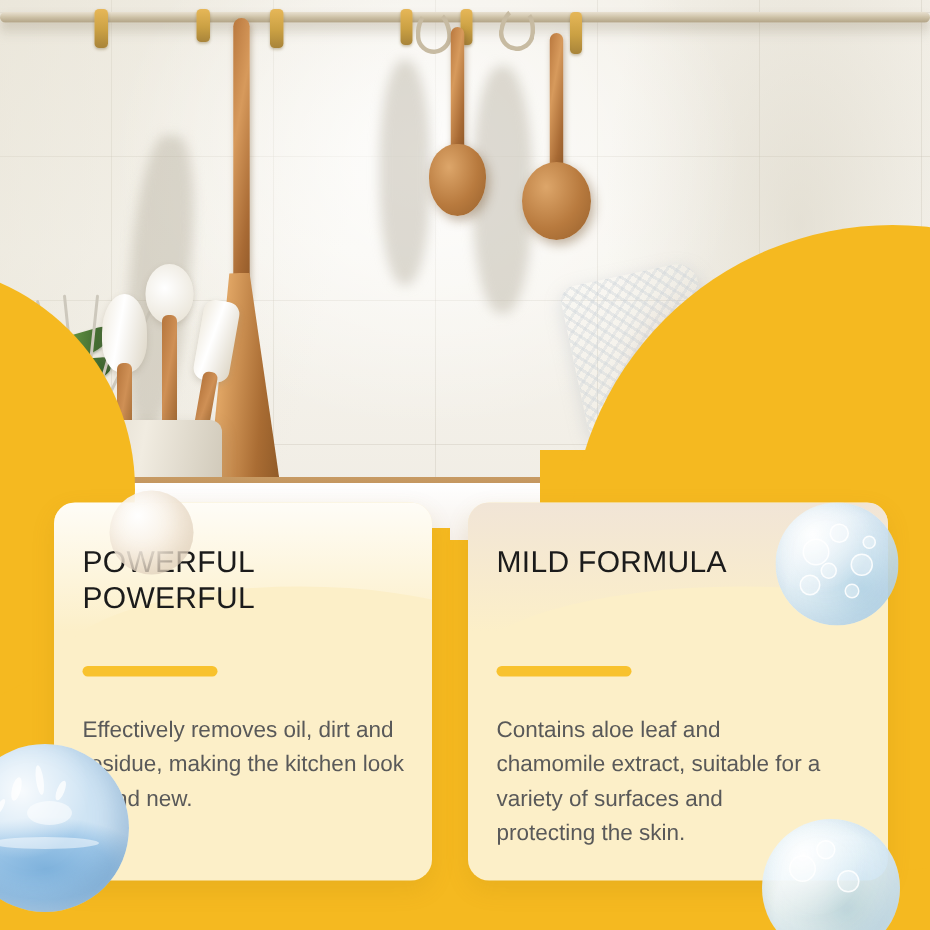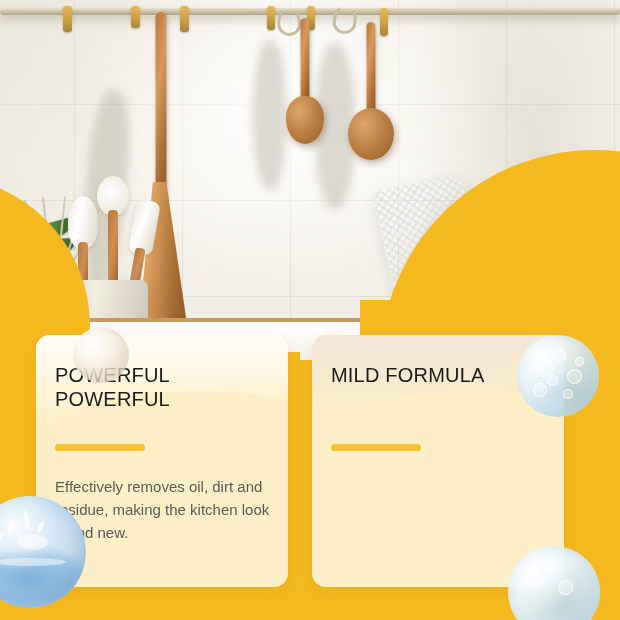--- a/index.html
+++ b/index.html
@@ -171,21 +171,21 @@
   .sweep-left-fill{position:absolute;left:0;top:352px;width:300px;height:268px;background:#F5B920;}
   .bottomband{position:absolute;left:0;top:360px;width:620px;height:260px;background:#F5B920;}
 
   
   .card{
     position:absolute;top:335px;height:252px;border-radius:14px;
     background:#FCEFC8;overflow:hidden;
     box-shadow:0 6px 16px rgba(150,110,20,.12);
   }
   .card.left{left:36px;width:252px;}
-  .card.right{left:312px;width:252px;}
+  .card.right{left:312px;width:252px;padding-left:28px;}
   
   .cardtop{position:absolute;left:0;top:0;width:100%;height:86px;
     background:linear-gradient(180deg,rgba(255,255,255,.86),rgba(252,239,200,.08));}
   .cardtop::after{content:"";position:absolute;left:0;bottom:-26px;width:130%;height:56px;
     background:#FCEFC8;border-radius:50%/100% 100% 0 0;}
   .cardtop.tan{background:linear-gradient(180deg,rgba(240,228,216,.92),rgba(252,239,200,.10));}
 
   .ctitle{position:absolute;left:19px;top:28px;width:214px;
     font-size:20px;line-height:24px;letter-spacing:.2px;color:#1b1b1b;font-weight:400;}
   .cbar{position:absolute;left:19px;top:109px;width:90px;height:7px;border-radius:4px;
@@ -335,20 +335,21 @@
     <div class="cardtop"></div>
     <div class="ctitle"><span>POWERFUL</span><br><span>POWERFUL</span></div>
     <div class="cbar"></div>
     <div class="cbody">Effectively removes oil, dirt and residue, making the kitchen look brand new.</div>
   </div>
 
   <div class="card right">
     <div class="cardtop tan"></div>
     <div class="ctitle"><span>MILD FORMULA</span></div>
     <div class="cbar"></div>
+    <div class="cbody">Contains aloe leaf and chamomile extract, suitable for a variety of surfaces and protecting the skin.</div>
   </div>
 
   <div class="bub bub-cream"></div>
 
   <div class="bub bub-water">
     <div class="splash sp1"></div>
     <div class="splash sp2"></div>
     <div class="splash sp3"></div>
     <div class="splash sp4"></div>
     <div class="splash sp5"></div>

